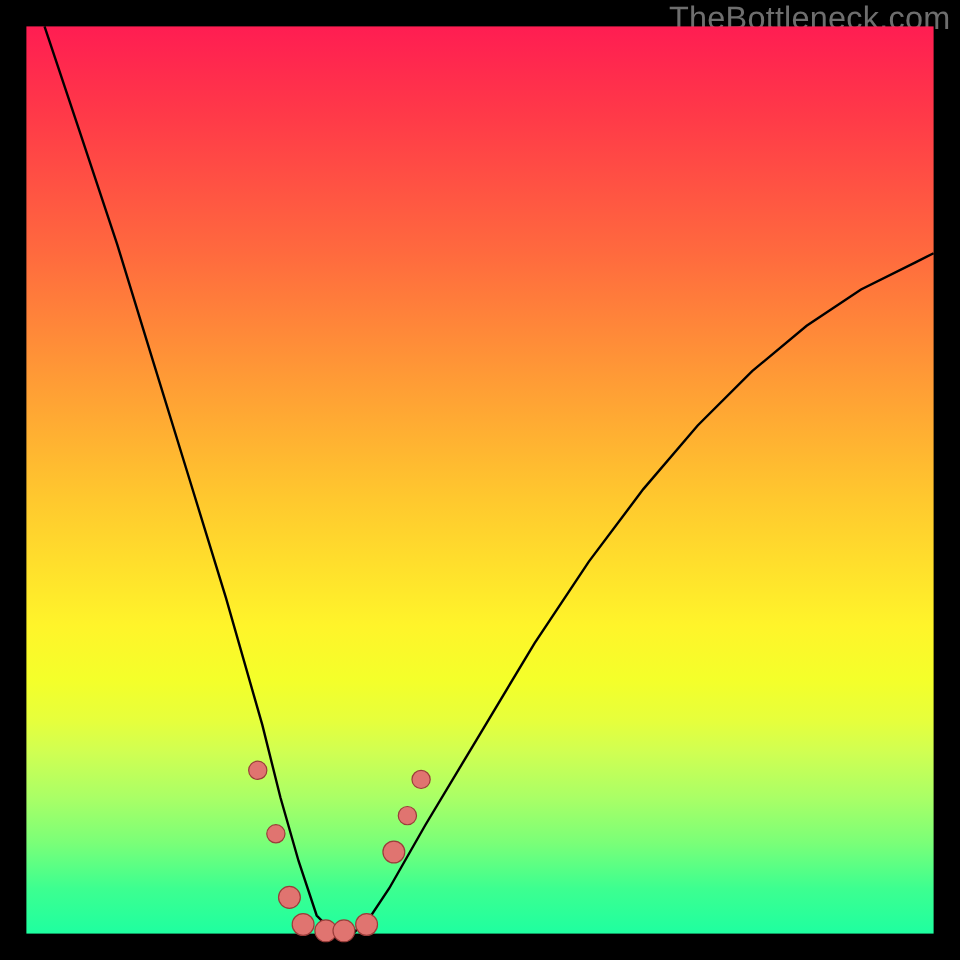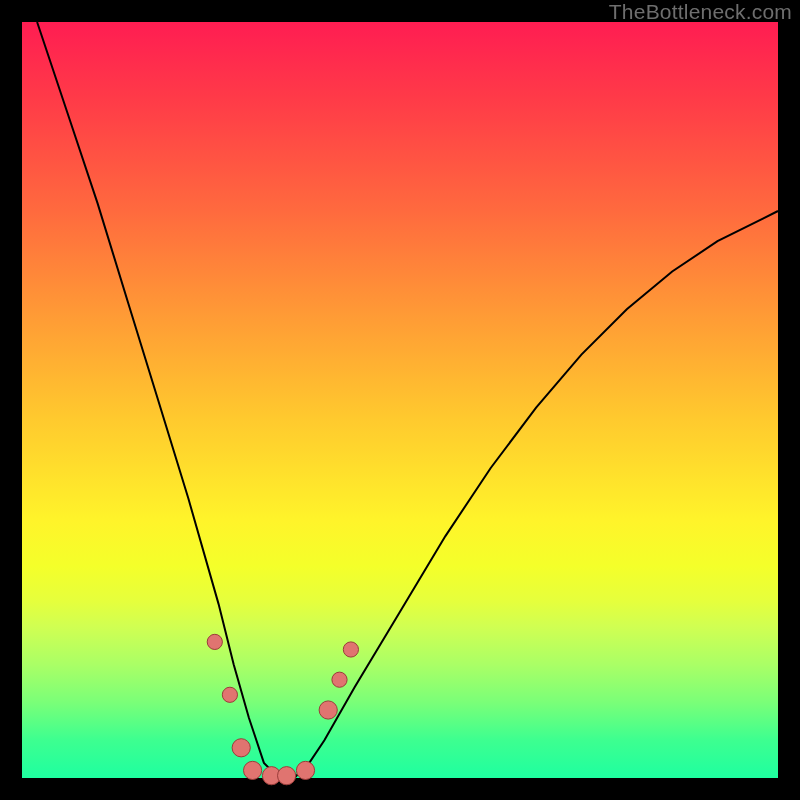--- a/index.html
+++ b/index.html
@@ -32,21 +32,21 @@
       #7aff78 90%,
       #3dff90 95%,
       #1effa0 100%
     );
   }
   .watermark {
     position: absolute;
     top: 0px;
     right: 8px;
     color: #6e6e6e;
-    font-size: 21px;
+    font-size: 27px;
     letter-spacing: 0.2px;
     user-select: none;
   }
   svg.plot {
     position: absolute;
     left: 0;
     top: 0;
     width: 756px;
     height: 756px;
     overflow: visible;

